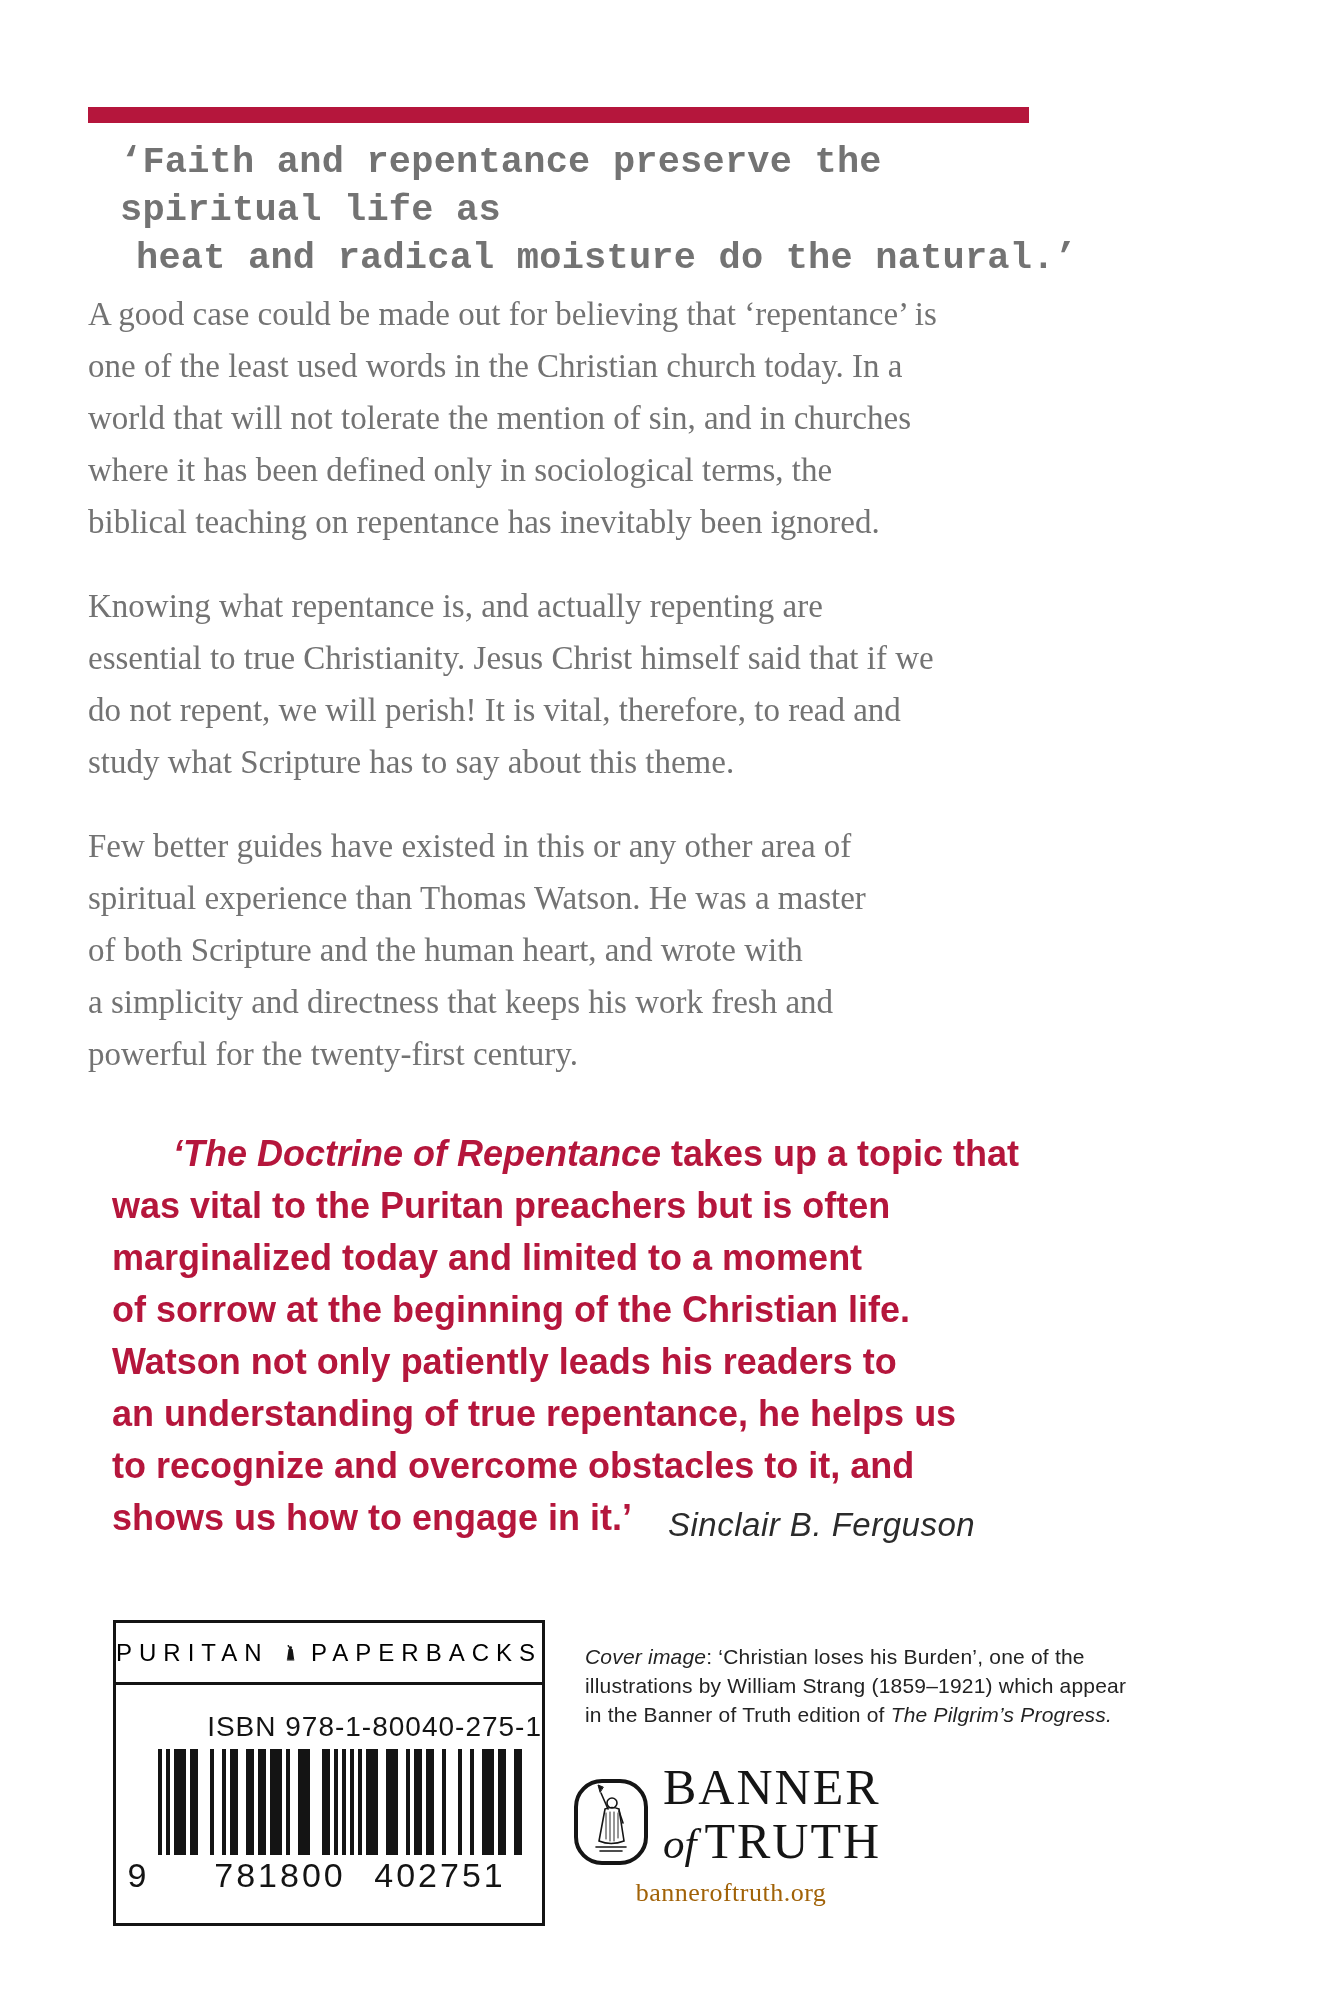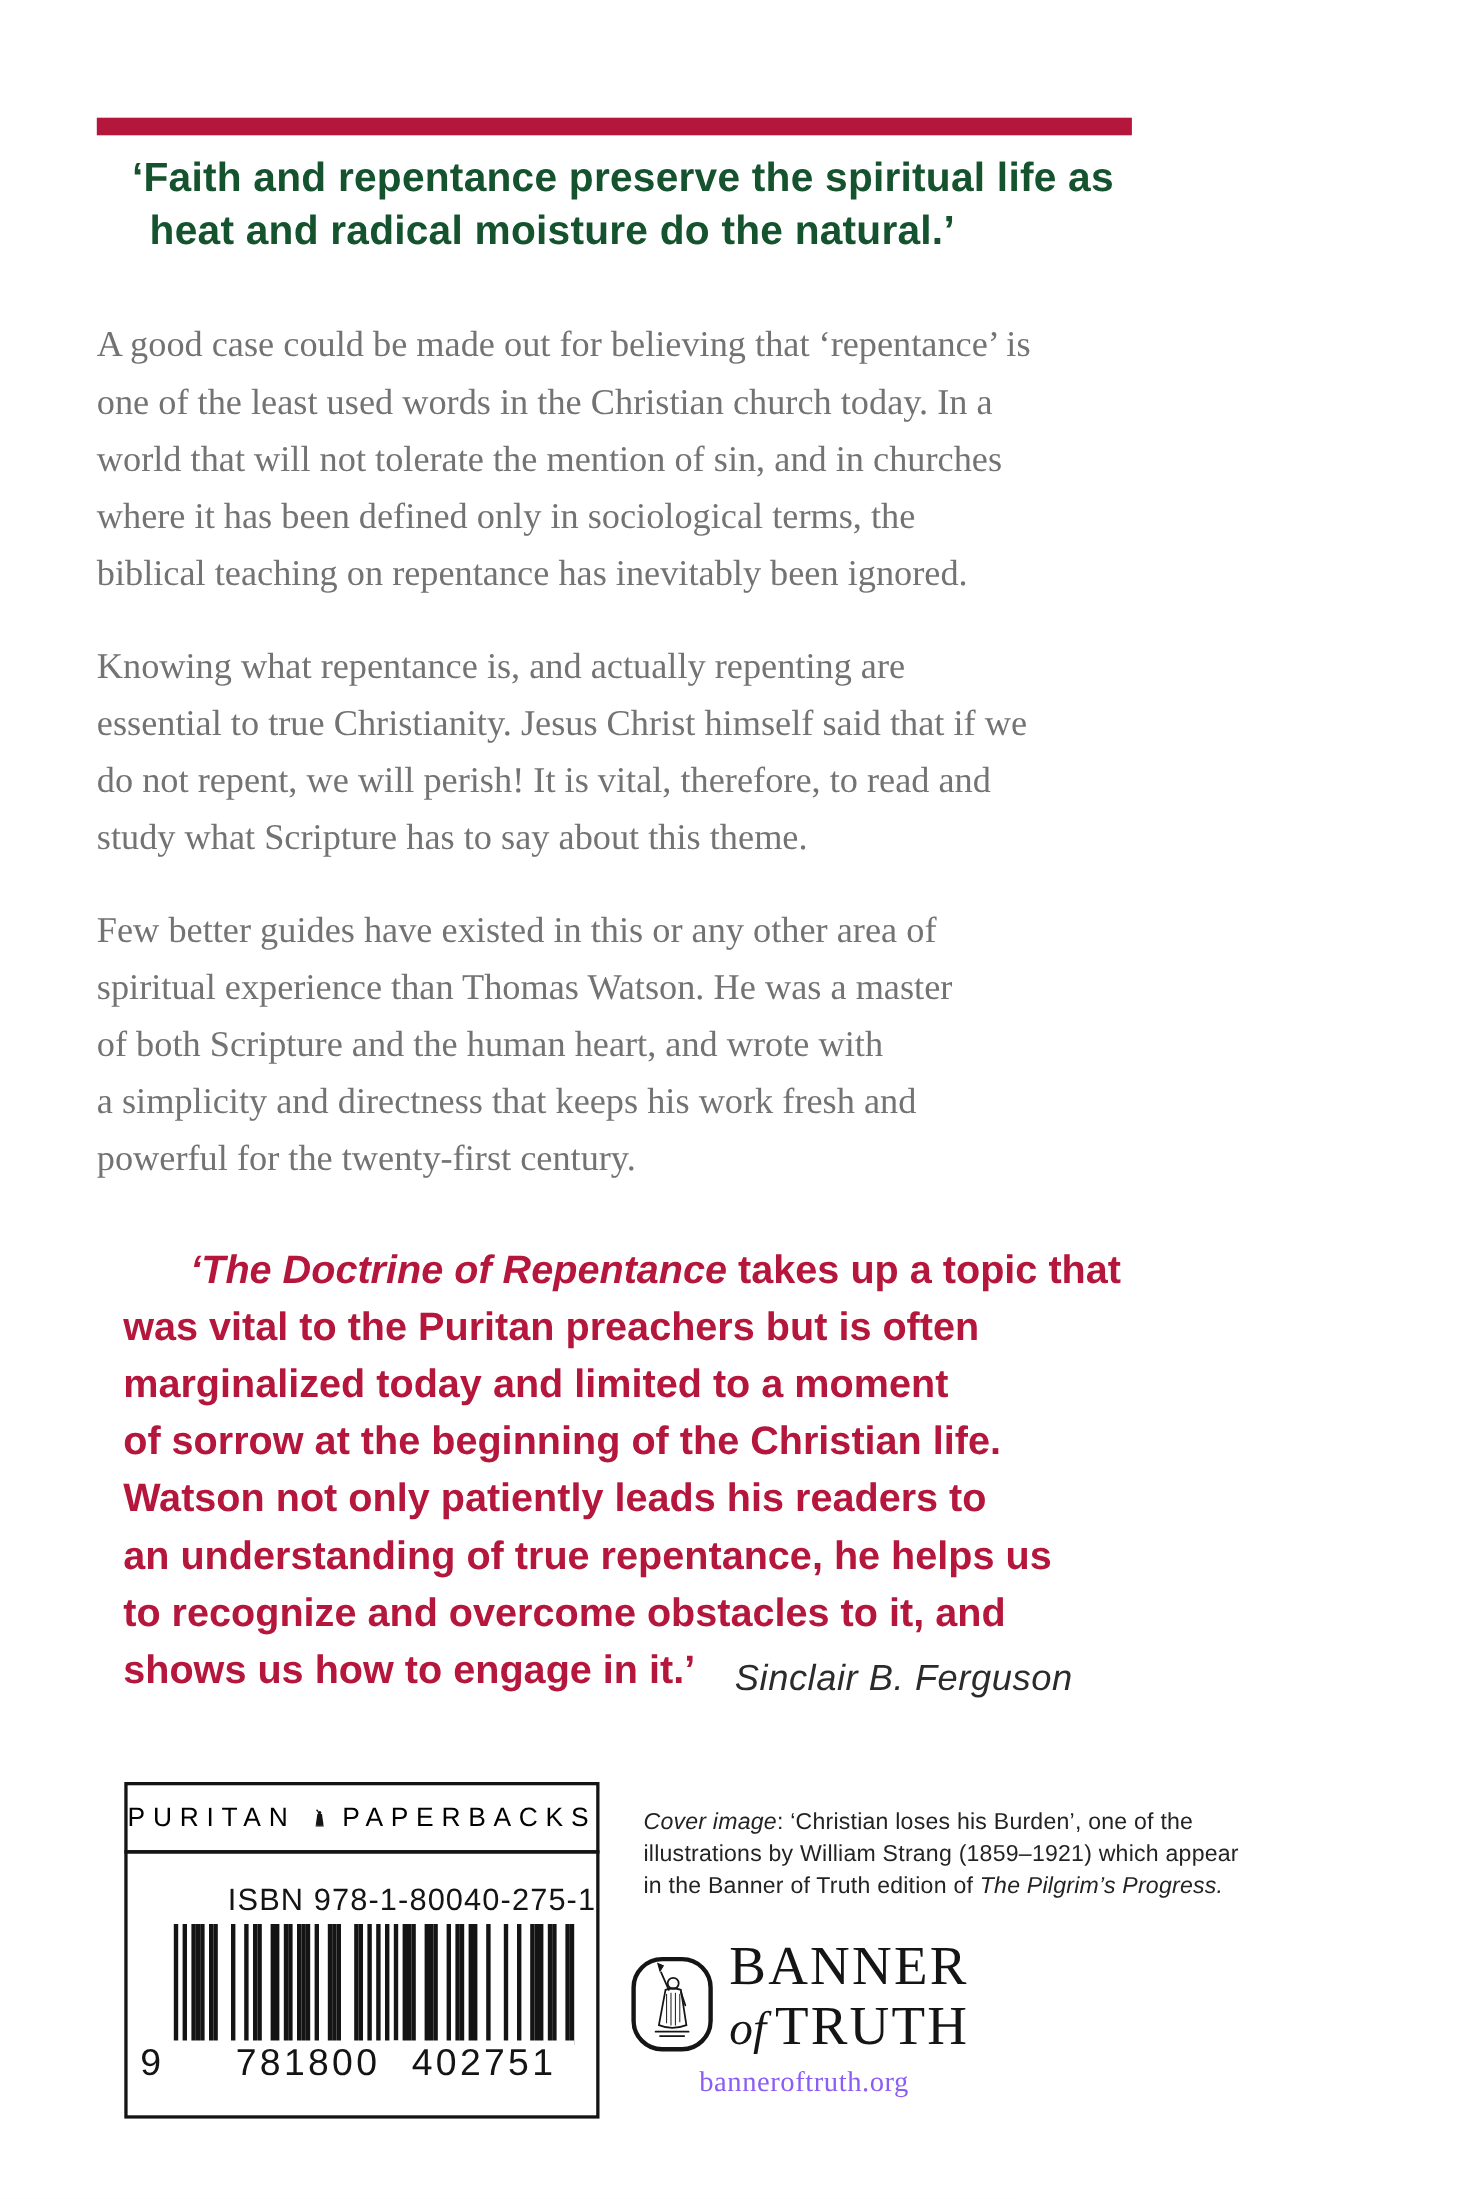--- a/index.html
+++ b/index.html
@@ -10,22 +10,23 @@
     margin:0 auto;
     font-family:"Liberation Sans", sans-serif;
     overflow:hidden;
   }
   .red-bar{
     position:absolute;left:88px;top:107px;width:941px;height:16px;
     background:#b5163c;
   }
   .headline{
     position:absolute;left:120px;top:138px;width:960px;
-    color:#14532d;font-weight:700;font-size:37px;line-height:48px;
+    color:#737373;font-weight:700;font-size:37px;line-height:48px;
     letter-spacing:.2px;
+    font-family:Liberation Mono, monospace;
   }
   .headline .l2{margin-left:16px;}
   .body-copy{
     position:absolute;left:88px;top:288px;width:1040px;
     color:#737373;
     font-family:"Liberation Serif", serif;
     font-size:33px;line-height:52px;
   }
   .body-copy .para{margin:0 0 32px 0;}
   .endorsement{
@@ -73,21 +74,21 @@
   .pub-logo{
     position:absolute;left:573px;top:1770px;width:460px;height:96px;
     display:flex;align-items:flex-end;gap:14px;color:#151515;
   }
   .pub-name{font-family:"Liberation Serif", serif;line-height:1;}
   .pub-name .row1{font-size:50px;letter-spacing:2px;}
   .pub-name .row2{font-size:50px;letter-spacing:2px;margin-top:4px;}
   .pub-name .of{font-style:italic;font-size:43px;letter-spacing:0;margin-right:8px;text-transform:lowercase;}
   .pub-site{
     position:absolute;left:576px;top:1878px;width:310px;text-align:center;
-    color:#8b5cf6;font-family:"Liberation Serif", serif;font-size:26px;letter-spacing:.5px;
+    color:#a16207;font-family:"Liberation Serif", serif;font-size:26px;letter-spacing:.5px;
   }
 </style>
 </head>
 <body>
 
 <div class="page">
 
   <div class="red-bar"></div>
 
   <div class="headline">

